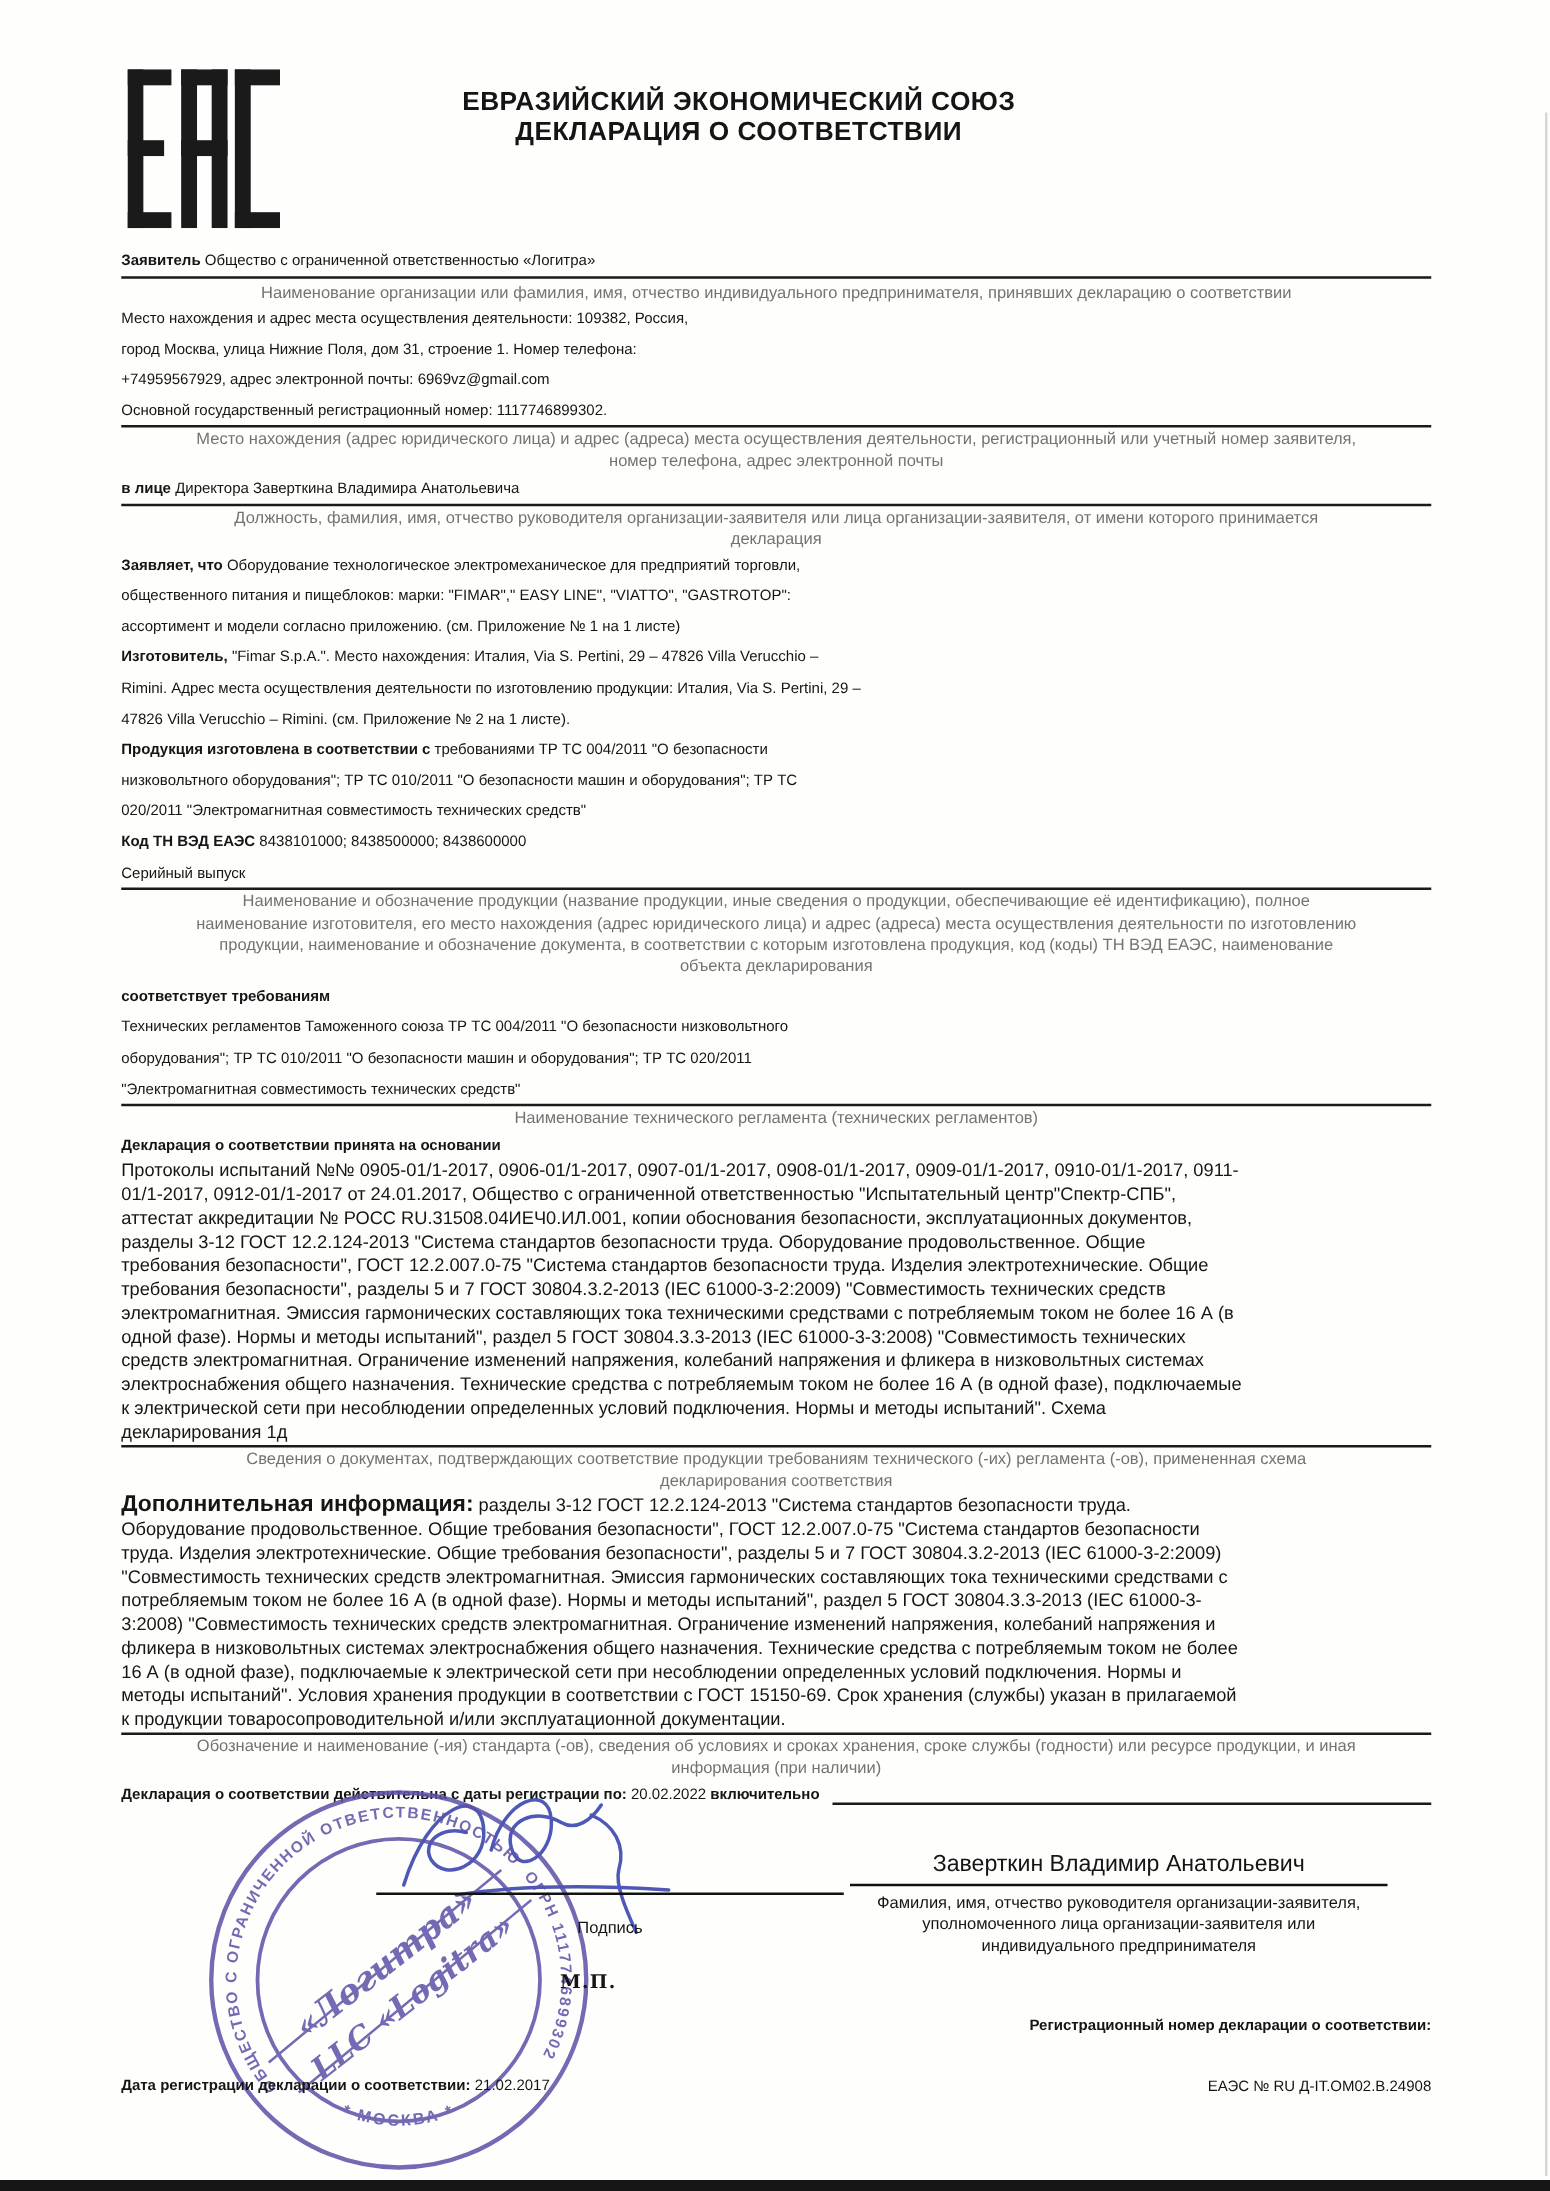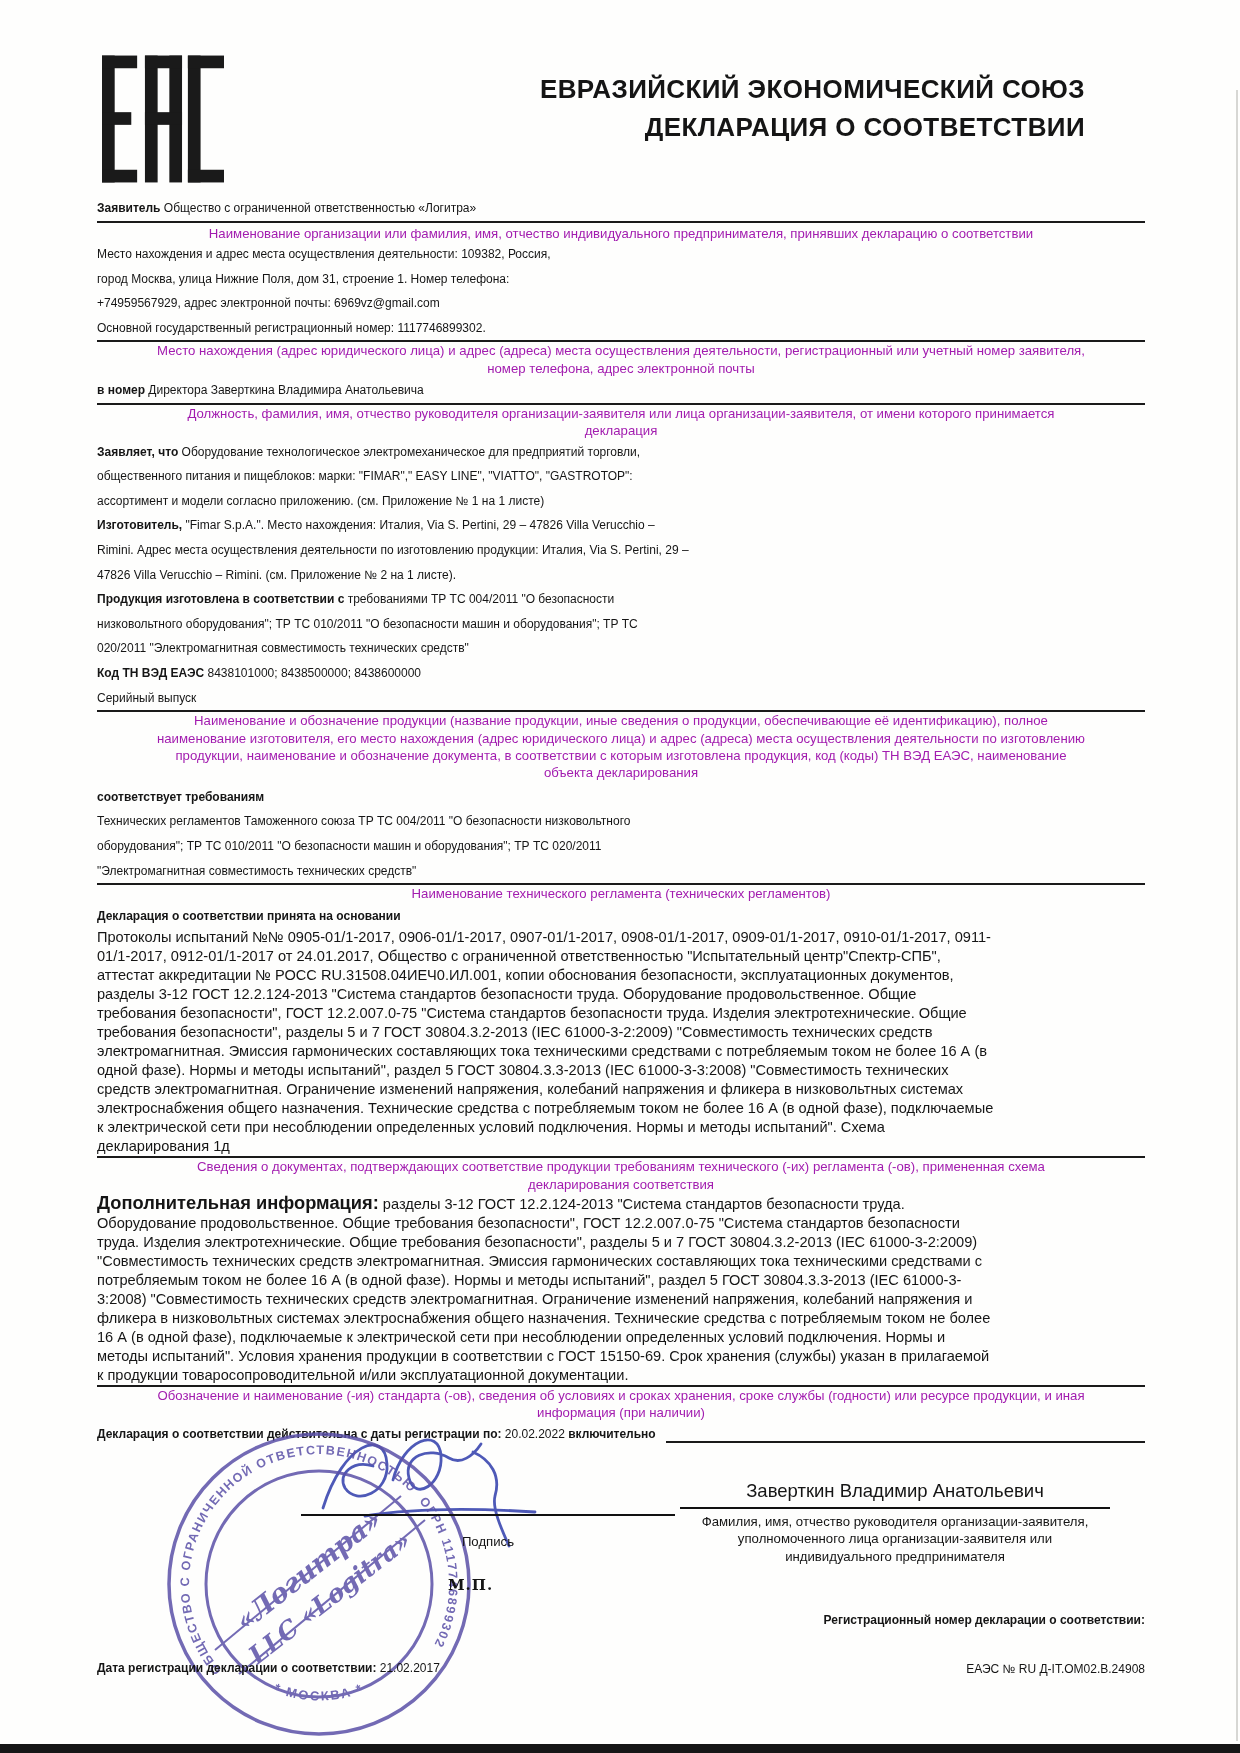--- a/index.html
+++ b/index.html
@@ -7,27 +7,27 @@
     position:relative; width:1240px; height:1753px; margin:0 auto;
     background:#fefefd; overflow:hidden;
     font-family:"Liberation Sans", sans-serif; color:#151515;
   }
   .content { position:absolute; left:97px; top:0; width:1048px; }
   p { margin:0; }
   .pre { white-space:pre-line; }
   .t  { font-size:12px; line-height:24.6px; }
   .b  { font-weight:bold; }
   .small { font-size:14.6px; line-height:19px; }
-  .cap { font-size:13.2px; line-height:17.4px; text-align:center; white-space:pre-line; color:#a21caf; }
+  .cap { font-size:13.2px; line-height:17.4px; text-align:center; white-space:pre-line; color:#737373; }
   .uline { border-bottom:2px solid #1a1a1a; }
   .rule { height:0; border-bottom:2px solid #1a1a1a; }
   .header { position:relative; height:196px; }
   .eac-logo { position:absolute; left:5px; top:55px; }
-  .title { position:absolute; left:0; right:60px; top:70px; text-align:right;
-           font-weight:bold; font-size:26px; line-height:38px; letter-spacing:0.4px; white-space:pre-line; }
+  .title { position:absolute; left:0; right:60px; top:70px; text-align:center;
+           font-weight:bold; font-size:21px; line-height:24px; letter-spacing:0.4px; white-space:pre-line; }
   .addl-label { font-size:18.3px; font-weight:bold; }
   .row { display:flex; align-items:flex-end; }
   .filler { flex:1; border-bottom:2px solid #1a1a1a; margin:0 0 3px 10px; height:0; }
   
   .sig-line { position:absolute; left:301px; top:1514px; width:374px; border-bottom:2.5px solid #111; }
   .sig-caption { position:absolute; left:301px; top:1534px; width:374px; text-align:center; font-size:13.2px; }
   .mp { position:absolute; left:448px; top:1576px; font-family:"DejaVu Serif", serif; font-weight:bold; font-size:15px; letter-spacing:1px; }
   .signer { position:absolute; left:680px; top:1478px; width:430px; text-align:center; }
   .signer-name { font-size:18.5px; line-height:26px; }
   .signer-rule { border-bottom:2px solid #111; margin-top:3px; }
@@ -72,21 +72,21 @@
     </div>
     <div class="cap" style="margin-top:2px;">Наименование организации или фамилия, имя, отчество индивидуального предпринимателя, принявших декларацию о соответствии</div>
 
     <p class="t pre">Место нахождения и адрес места осуществления деятельности: 109382, Россия,
 город Москва, улица Нижние Поля, дом 31, строение 1. Номер телефона:
 +74959567929, адрес электронной почты: 6969vz@gmail.com</p>
     <div class="t uline">Основной государственный регистрационный номер: 1117746899302.</div>
     <div class="cap">Место нахождения (адрес юридического лица) и адрес (адреса) места осуществления деятельности, регистрационный или учетный номер заявителя,
 номер телефона, адрес электронной почты</div>
 
-    <div class="t uline" style="margin-top:1px;"><b>в номер</b> <span>Директора Заверткина Владимира Анатольевича</span></div>
+    <div class="t uline" style="margin-top:1px;"><b>в лице</b> <span>Директора Заверткина Владимира Анатольевича</span></div>
     <div class="cap">Должность, фамилия, имя, отчество руководителя организации-заявителя или лица организации-заявителя, от имени которого принимается
 декларация</div>
 
     <p class="t pre" style="margin-top:0;"><b>Заявляет, что</b> <span>Оборудование технологическое электромеханическое для предприятий торговли,
 общественного питания и пищеблоков: марки: "FIMAR"," EASY LINE", "VIATTO", "GASTROTOP":
 ассортимент и модели согласно приложению. (см. Приложение № 1 на 1 листе)</span></p>
 
     <p class="t pre"><b>Изготовитель,</b> <span>"Fimar S.p.A.". Место нахождения: Италия, Via S. Pertini, 29 – 47826 Villa Verucchio –
 Rimini. Адрес места осуществления деятельности по изготовлению продукции: Италия, Via S. Pertini, 29 –
 47826 Villa Verucchio – Rimini. (см. Приложение № 2 на 1 листе).</span></p>

